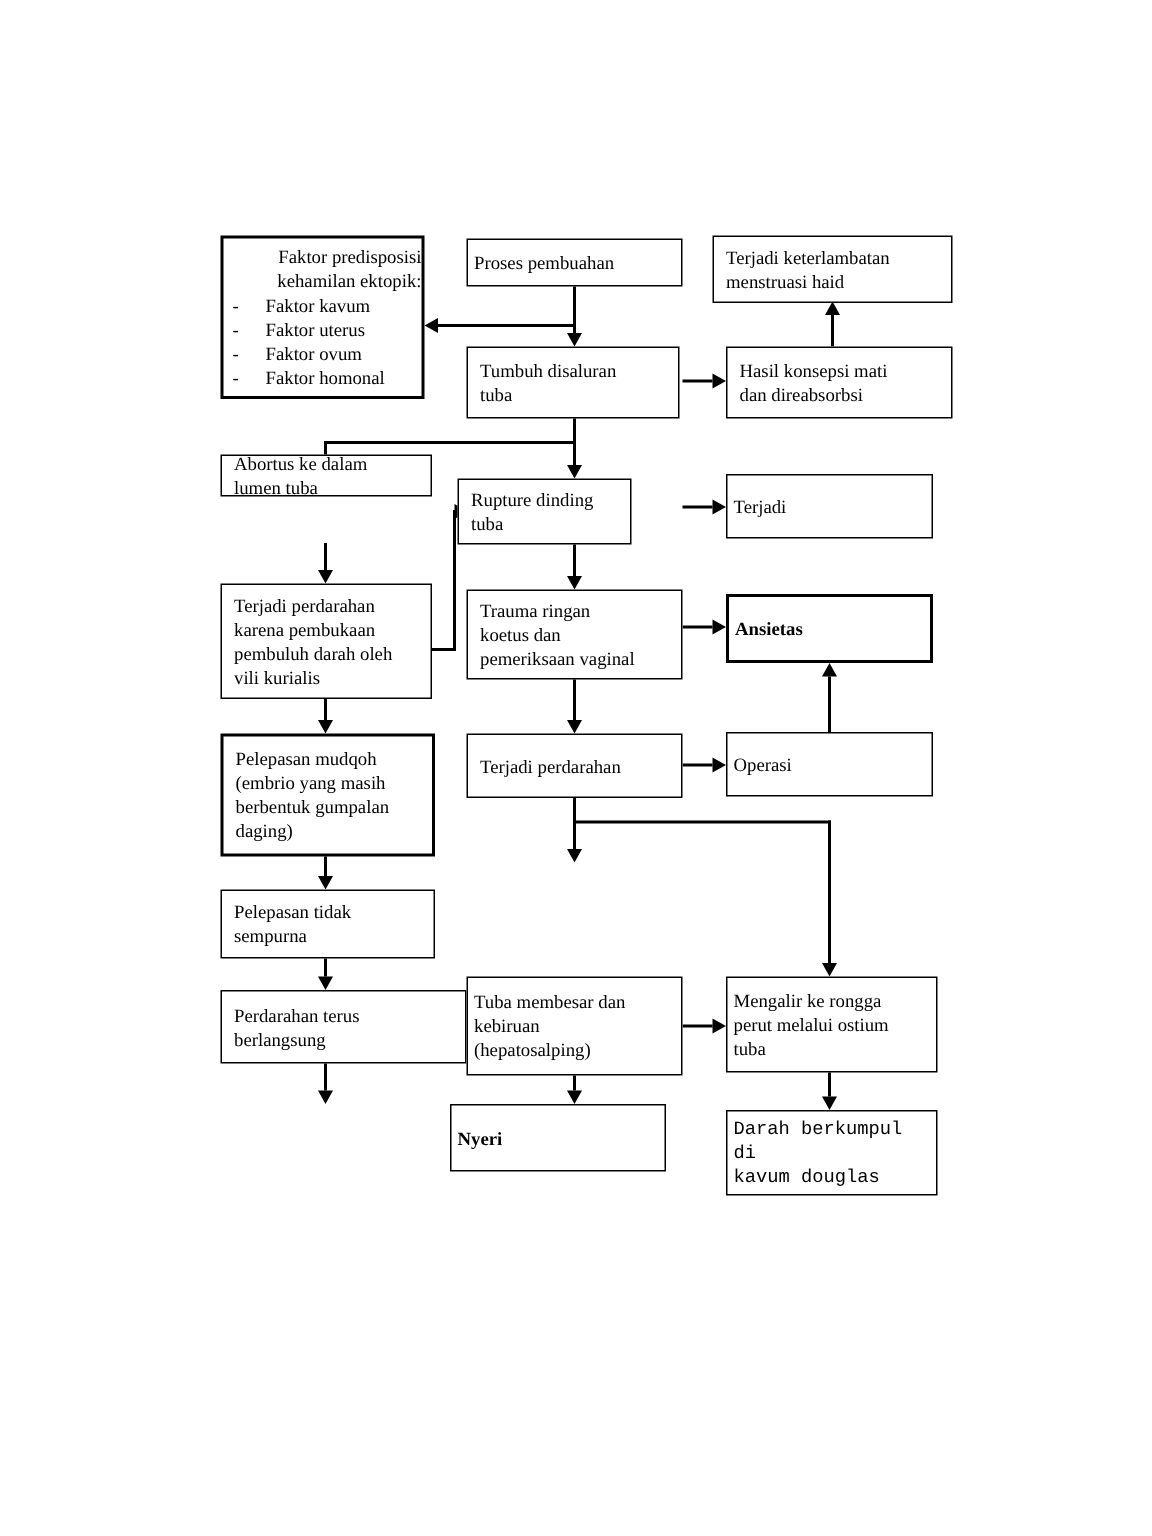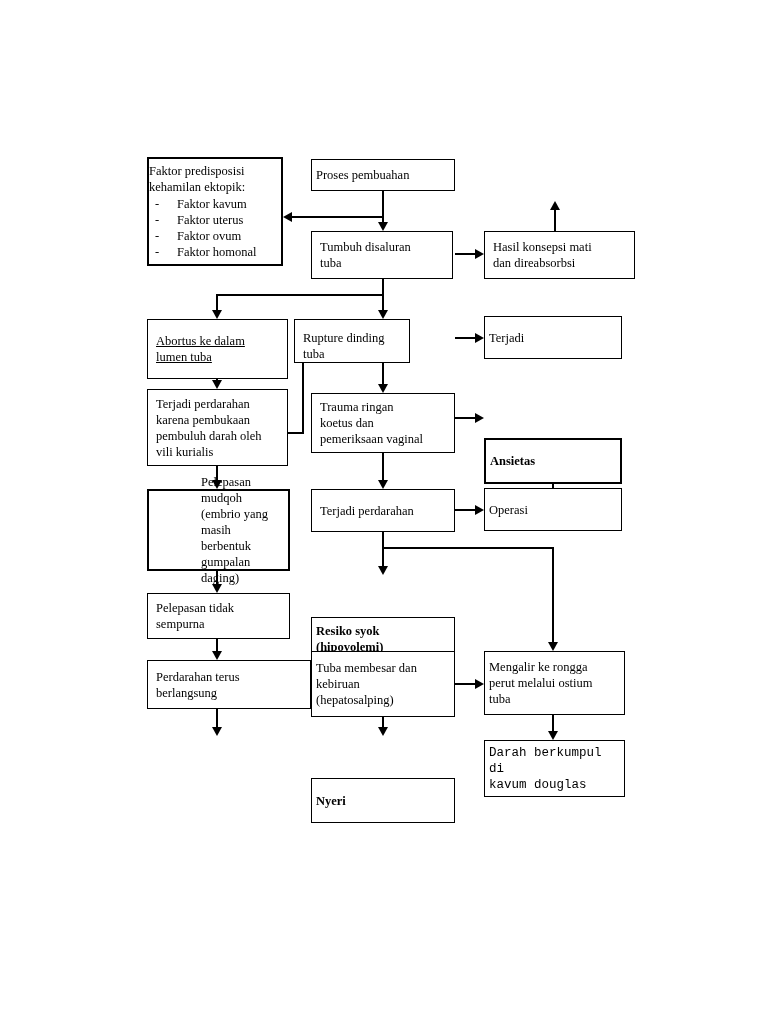--- a/index.html
+++ b/index.html
@@ -28,30 +28,30 @@
     justify-content: center;
     z-index: 3;
   }
   .node .txt {
     display: block;
     white-space: pre-line;
   }
   .node.pad-l .txt { padding-left: 8px; text-align: left; }
   .node.pad-c .txt { text-align: left; padding: 0 4px; }
   .node.thick { border-width: 2px; }
-  .node.bold { font-weight: bold; margin-top: 42px; }
+  .node.bold { font-weight: bold; }
 
   
   .node.predis {
     border-width: 2px;
     padding: 4px 0 4px 0;
     justify-content: flex-start;
   }
   .predis .head {
-    text-align: left;
+    text-align: right;
     display: block;
     white-space: pre-line;
     font-size: 12.5px;
     line-height: 1.3;
   }
   .predis ul {
     list-style: none;
     margin: 0;
     padding: 0 0 0 6px;
   }
@@ -205,37 +205,41 @@
           <span class="dash">-</span>
           <span>Faktor homonal</span>
         </li>
     </ul>
   </div>
 
   <div class="node pad-c" style="left:311px; top:159px; width:144px; height:32px;">
     <span class="txt">Proses pembuahan</span>
   </div>
 
+  <div class="node pad-l" style="left:475px; top:157px; width:160px; height:45px;">
+    <span class="txt">Terjadi keterlambatan
+menstruasi haid</span>
+  </div>
 
   <div class="node pad-l" style="left:311px; top:231px; width:142px; height:48px;">
     <span class="txt">Tumbuh disaluran
 tuba</span>
   </div>
 
   <div class="node pad-l" style="left:484px; top:231px; width:151px; height:48px;">
     <span class="txt">Hasil konsepsi mati
 dan direabsorbsi</span>
   </div>
 
-  <div class="node pad-l" style="left:147px; top:319px; width:141px; height:60px;text-decoration:underline;">
+  <div class="node pad-l" style="left:147px; top:303px; width:141px; height:28px;">
     <span class="txt">Abortus ke dalam
 lumen tuba</span>
   </div>
 
-  <div class="node pad-l" style="left:294px; top:319px; width:116px; height:44px;justify-content:flex-end;">
+  <div class="node pad-l" style="left:305px; top:319px; width:116px; height:44px;">
     <span class="txt">Rupture dinding
 tuba</span>
   </div>
 
   <div class="node pad-c" style="left:484px; top:316px; width:138px; height:43px;">
     <span class="txt">Terjadi</span>
   </div>
 
   <div class="node pad-l" style="left:147px; top:389px; width:141px; height:77px;">
     <span class="txt">Terjadi perdarahan
@@ -247,64 +251,60 @@
   <div class="node pad-l" style="left:311px; top:393px; width:144px; height:60px;">
     <span class="txt">Trauma ringan
 koetus dan
 pemeriksaan vaginal</span>
   </div>
 
   <div class="node pad-c bold thick" style="left:484px; top:396px; width:138px; height:46px;">
     <span class="txt">Ansietas</span>
   </div>
 
-  <div class="node pad-l thick" style="left:147px; top:489px; width:143px; height:82px;padding-left:44px;">
+  <div class="node pad-l thick" style="left:147px; top:489px; width:143px; height:82px;">
     <span class="txt">Pelepasan mudqoh
 (embrio yang masih
 berbentuk gumpalan
 daging)</span>
   </div>
 
   <div class="node pad-l" style="left:311px; top:489px; width:144px; height:43px;">
     <span class="txt">Terjadi perdarahan</span>
   </div>
 
   <div class="node pad-c" style="left:484px; top:488px; width:138px; height:43px;">
     <span class="txt">Operasi</span>
   </div>
 
   <div class="node pad-l" style="left:147px; top:593px; width:143px; height:46px;">
     <span class="txt">Pelepasan tidak
 sempurna</span>
   </div>
 
-  <div class="node pad-c bold" style="left:311px; top:575px; width:144px; height:44px;">
-    <span class="txt">Resiko syok
-(hipovolemi)</span>
-  </div>
 
   <div class="node pad-l" style="left:147px; top:660px; width:164px; height:49px;">
     <span class="txt">Perdarahan terus
 berlangsung</span>
   </div>
 
   <div class="node pad-c" style="left:311px; top:651px; width:144px; height:66px;">
     <span class="txt">Tuba membesar  dan
 kebiruan
 (hepatosalping)</span>
   </div>
 
   <div class="node pad-c" style="left:484px; top:651px; width:141px; height:64px;">
     <span class="txt">Mengalir ke rongga
 perut melalui ostium
 tuba</span>
   </div>
 
 
-  <div class="node pad-c bold" style="left:311px; top:736px; width:144px; height:45px;">
+  <div class="node pad-c bold" style="left:300px; top:736px; width:144px; height:45px;">
     <span class="txt">Nyeri</span>
   </div>
 
   <div class="node pad-c" style="left:484px; top:740px; width:141px; height:57px;font-family:Liberation Mono, monospace;">
     <span class="txt">Darah berkumpul di
 kavum douglas</span>
   </div>
 
 </div>
 

